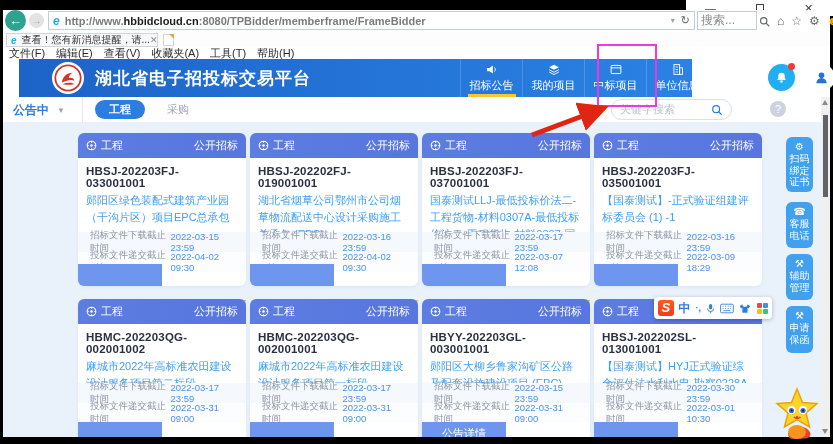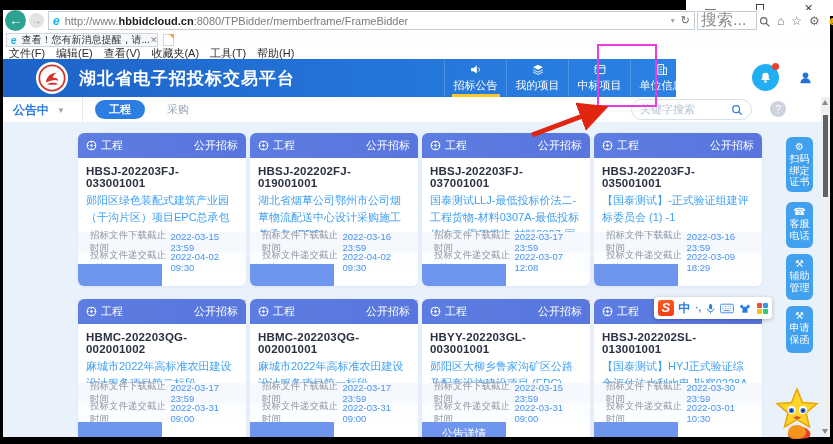--- a/index.html
+++ b/index.html
@@ -14,56 +14,56 @@
 
   
   .browser{position:absolute;left:3px;top:10px;width:827px;height:427px;background:#fff;}
 
   .url-row{position:absolute;left:0;top:0;width:827px;height:22px;background:#fff;}
   .nav-circle{position:absolute;border-radius:50%;display:flex;align-items:center;justify-content:center;}
   .back{left:2px;top:0;width:21px;height:21px;background:#2fa392;color:#fff;font-size:13px;}
   .fwd{left:26px;top:3px;width:15px;height:15px;background:#e3e3e3;color:#9a9a9a;font-size:10px;}
   .url-box{position:absolute;left:45px;top:1px;width:647px;height:19px;border:1px solid #c3cdd8;background:#fff;display:flex;align-items:center;padding:0 4px;font-size:11px;white-space:nowrap;overflow:hidden;}
   .ie-e{color:#17b1ea;font-weight:bold;font-style:italic;font-size:12px;margin-right:5px;}
-  .url-gray{color:#7b7b7b;}
+  .url-gray{color:#7b7b7b;font-weight:bold;}
   .url-domain{color:#1c1c1c;font-weight:bold;}
   .url-right{margin-left:auto;display:flex;align-items:center;gap:6px;color:#666;}
-  .search-box{position:absolute;left:694px;top:1px;width:60px;height:19px;border:1px solid #c3cdd8;display:flex;align-items:center;font-size:16px;color:#8b8b8b;padding:0 3px;}
+  .search-box{position:absolute;left:694px;top:1px;width:60px;height:19px;border:1px solid #c3cdd8;display:flex;align-items:center;font-size:12px;color:#8b8b8b;padding:0 3px;}
   .chrome-icons{position:absolute;top:4px;display:flex;gap:7px;align-items:center;color:#6a6a6a;font-size:12px;}
   .smiley{color:#f6b500;}
 
   .tab-row{position:absolute;left:0;top:22px;width:827px;height:15px;background:#fdfdfd;}
   .tab{position:absolute;left:3px;top:1px;width:152px;height:14px;background:#f6f8fa;border:1px solid #cfd6dd;display:flex;align-items:center;padding:0 4px;font-size:10px;color:#333;white-space:nowrap;overflow:hidden;}
   .tab .x{margin-left:auto;color:#888;font-size:9px;}
   .newtab{position:absolute;left:160px;top:2px;width:11px;height:12px;background:#fff;border:1px solid #cfd6dd;}
   .newtab:before{content:"";position:absolute;right:-1px;top:-1px;border-style:solid;border-width:0 5px 5px 0;border-color:transparent #f0a23a transparent transparent;}
 
   .menu-row{position:absolute;left:0;top:37px;width:827px;height:12px;background:#fff;display:flex;gap:11px;padding-left:6px;font-size:11px;color:#2d2d2d;align-items:center;}
 
   
-  .app-header{position:absolute;left:0;top:49px;width:673px;height:38px;background:linear-gradient(90deg,var(--header-blue,#1d63c8),#2b82e4);}
+  .app-header{position:absolute;left:16px;top:49px;width:673px;height:38px;background:linear-gradient(90deg,var(--header-blue,#1d63c8),#2b82e4);}
   .logo{position:absolute;left:33px;top:3px;width:32px;height:32px;border-radius:50%;background:#fff;display:flex;align-items:center;justify-content:center;}
   .app-title{position:absolute;left:76px;top:8px;color:#fff;font-size:17px;font-weight:bold;letter-spacing:1px;}
   .main-nav{position:absolute;left:402px;top:0;height:38px;display:flex;margin-left:39px;}
   .nav-item{width:62px;height:38px;display:flex;flex-direction:column;align-items:center;justify-content:center;gap:2px;color:#fff;font-size:11px;border-left:1px solid rgba(255,255,255,.18);position:relative;cursor:pointer;}
   .nav-item:last-child{border-right:1px solid rgba(255,255,255,.18);}
   .nav-item.active:after{content:"";position:absolute;bottom:0;left:7px;width:48px;height:3px;background:var(--underline,#ffc62f);}
   .bell-btn{position:absolute;left:749px;top:5px;width:27px;height:27px;border-radius:50%;background:#22aef2;display:flex;align-items:center;justify-content:center;}
   .bell-dot{position:absolute;left:769px;top:4px;width:7px;height:7px;border-radius:50%;background:#f03b2e;}
   .avatar-btn{position:absolute;left:789px;top:5px;width:27px;height:27px;border-radius:50%;background:#fff;display:flex;align-items:center;justify-content:center;}
 
   
   .sub-header{position:absolute;left:0;top:87px;width:818px;height:25px;background:#fff;}
   .filter{position:absolute;left:0;top:0;width:80px;height:27px;border-right:1px solid #e4e9ef;display:flex;align-items:center;gap:8px;padding-left:10px;}
   .filter-label{color:#2b7de1;font-size:12px;font-weight:bold;}
   .caret{color:#9aa4b2;font-size:8px;}
   .pill-tab{position:absolute;top:3px;height:19px;border-radius:10px;font-size:11px;display:flex;align-items:center;justify-content:center;cursor:pointer;}
   .pill-on{left:92px;width:50px;background:#2b7de1;color:#fff;font-weight:bold;}
   .pill-off{left:155px;width:40px;color:#99a3b4;}
-  .kw-search{position:absolute;left:628px;top:2px;width:121px;height:21px;border:1px solid #d9e1ea;border-radius:11px;display:flex;align-items:center;padding:0 8px;font-size:11px;color:#b7c2d2;}
+  .kw-search{position:absolute;left:608px;top:2px;width:121px;height:21px;border:1px solid #d9e1ea;border-radius:11px;display:flex;align-items:center;padding:0 8px;font-size:11px;color:#b7c2d2;}
   .kw-search svg{margin-left:auto;color:#2b7de1;}
   .help{position:absolute;left:767px;top:4px;width:16px;height:16px;border-radius:50%;background:#ccd3de;color:#fff;font-size:11px;text-align:center;line-height:16px;}
 
   
   .content{position:absolute;left:0;top:112px;width:818px;height:315px;background:#e9f1fb;overflow:hidden;}
 
   .card{position:absolute;width:168px;background:#fff;border-radius:6px;box-shadow:0 1px 3px rgba(60,90,150,.08);}
   .card-head{height:25px;background:linear-gradient(90deg,var(--card-header,#5d7de2),#5876de);border-radius:6px 6px 0 0;display:flex;align-items:center;justify-content:space-between;padding:0 8px;color:#fff;font-size:11px;}
   .card-head .ct{display:flex;align-items:center;gap:4px;}
   .card-code{padding:7px 8px 3px;font-size:11.5px;color:#2a3142;font-weight:bold;letter-spacing:.2px;}

